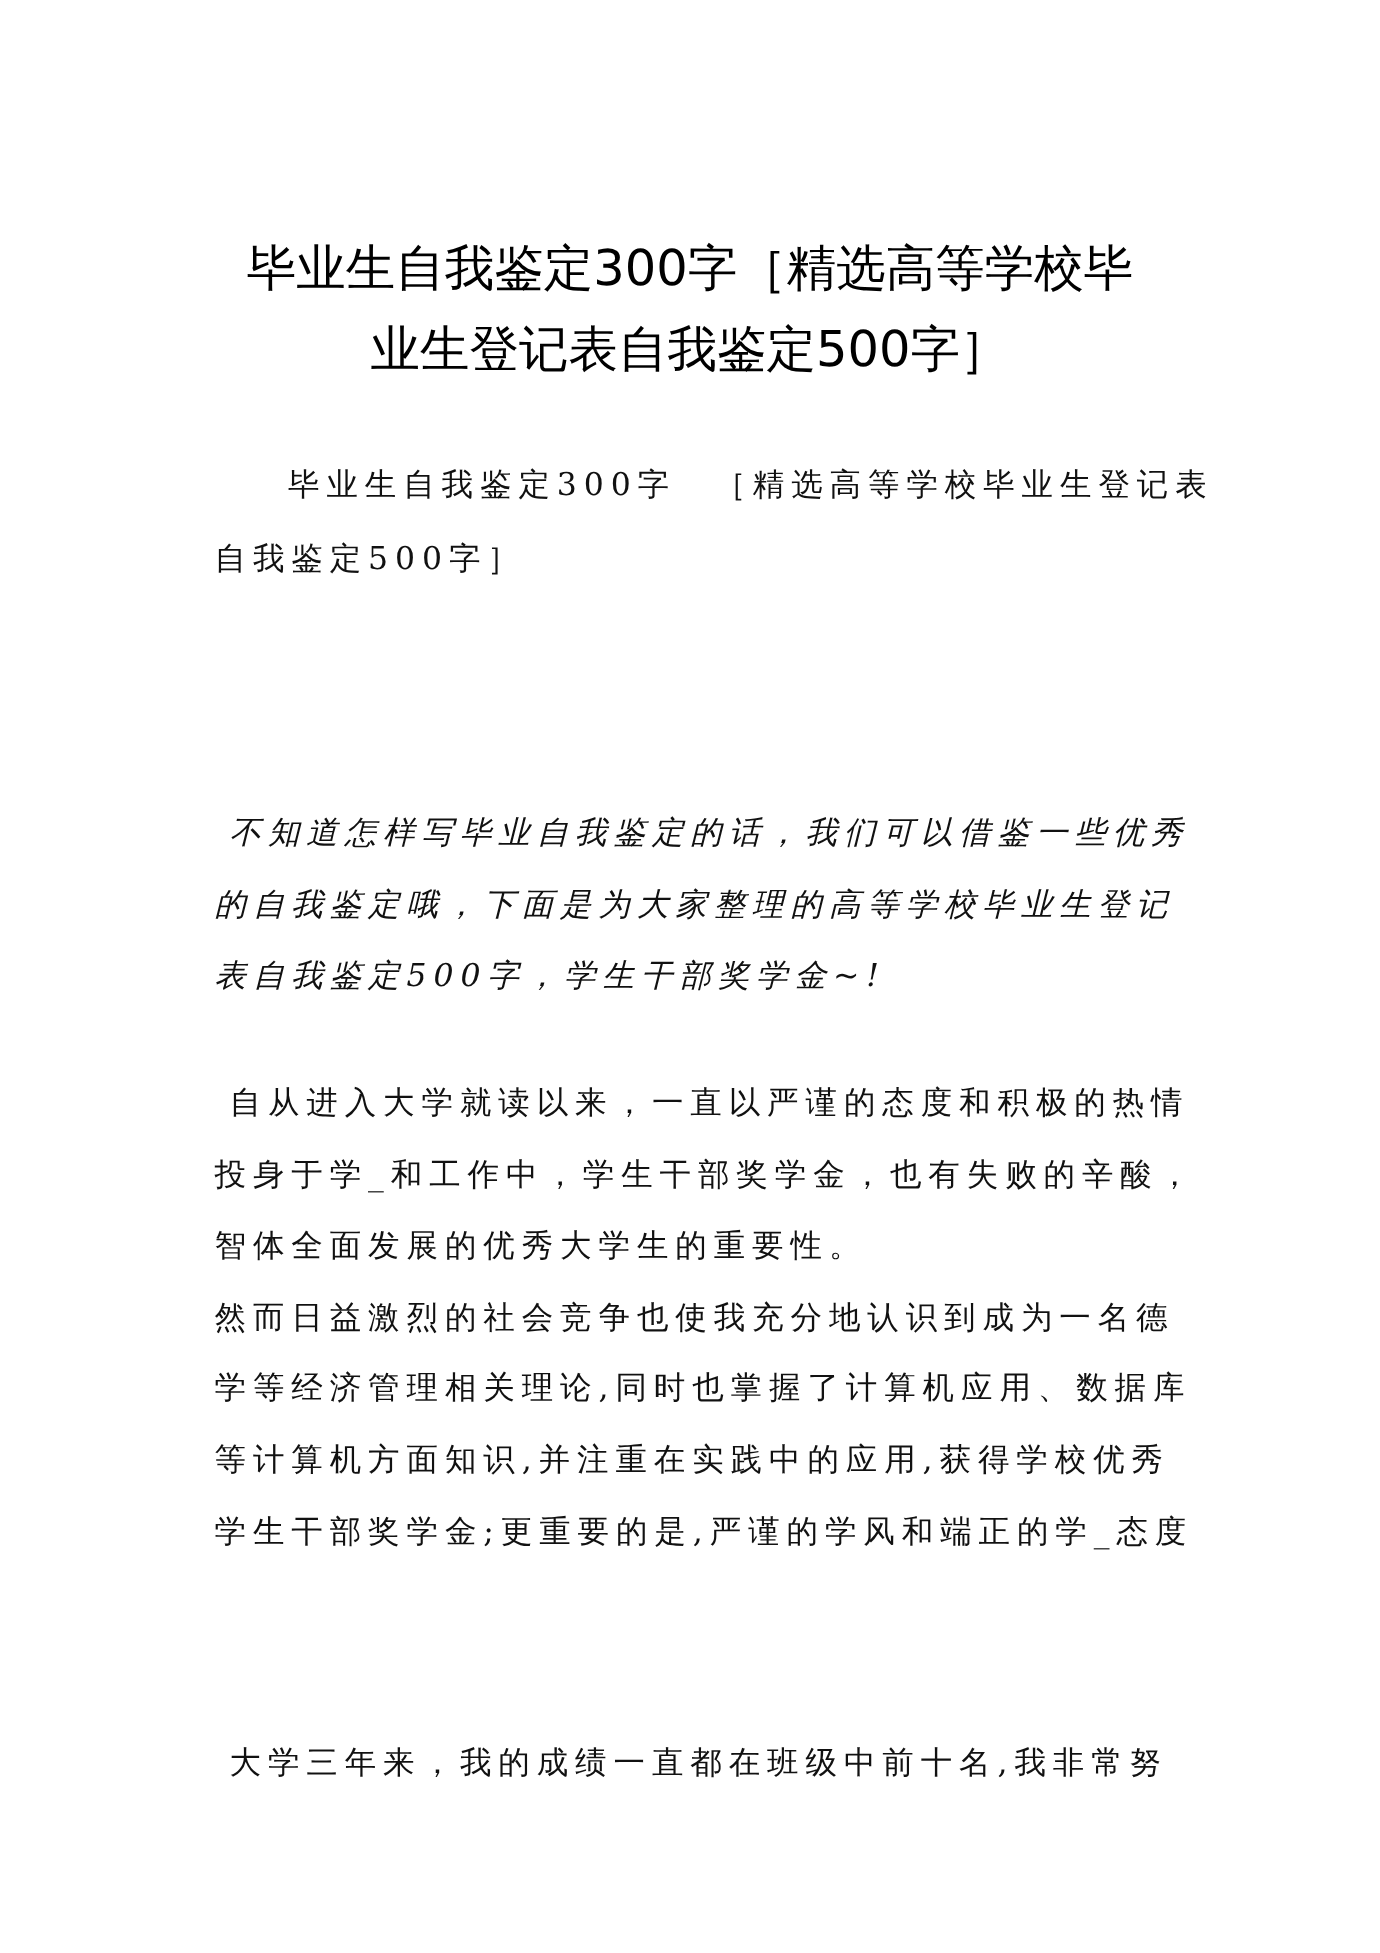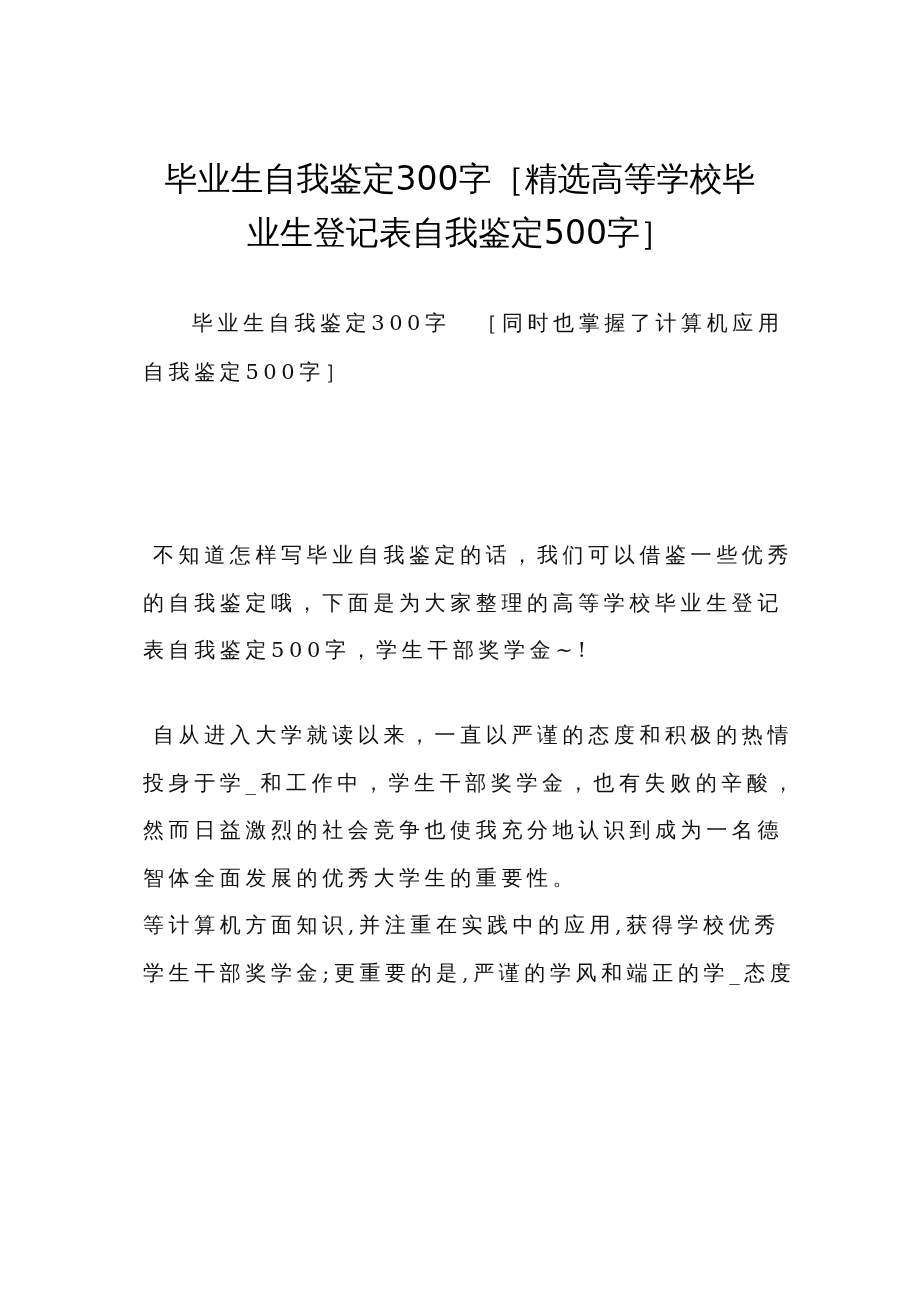--- a/index.html
+++ b/index.html
@@ -51,50 +51,54 @@
     color: #111111;
   }
   .line {
     display: block;
     white-space: nowrap;
     height: 47.6px;
     line-height: 47.6px;
   }
   .subtitle { top: 287px; }
   .subtitle .line { height: 49px; line-height: 49px; }
-  .para1 { top: 520px; }
+  .para1 { top: 520px; font-style: italic; }
   .para2 { top: 700px; }
   .para3 { top: 1140px; }
   .ind-large { padding-left: 49px; }
   .ind-small { padding-left: 10px; }
 </style>
 </head>
 <body>
 
 <div class="page">
 
   <h1 class="title">
     <span class="tline">毕业生自我鉴定300字［精选高等学校毕</span>
     <span class="tline">业生登记表自我鉴定500字］</span>
   </h1>
 
   <div class="body-text subtitle">
-    <span class="line ind-large">毕业生自我鉴定300字　［同时也掌握了计算机应用</span>
+    <span class="line ind-large">毕业生自我鉴定300字　［精选高等学校毕业生登记表</span>
     <span class="line">自我鉴定500字］</span>
   </div>
 
   <div class="body-text para1">
     <span class="line ind-small">不知道怎样写毕业自我鉴定的话，我们可以借鉴一些优秀</span>
     <span class="line">的自我鉴定哦，下面是为大家整理的高等学校毕业生登记</span>
     <span class="line">表自我鉴定500字，学生干部奖学金~!</span>
   </div>
 
   <div class="body-text para2">
     <span class="line ind-small">自从进入大学就读以来，一直以严谨的态度和积极的热情</span>
     <span class="line">投身于学_和工作中，学生干部奖学金，也有失败的辛酸，</span>
+    <span class="line">智体全面发展的优秀大学生的重要性。</span>
     <span class="line">然而日益激烈的社会竞争也使我充分地认识到成为一名德</span>
-    <span class="line">智体全面发展的优秀大学生的重要性。</span>
+    <span class="line">学等经济管理相关理论,同时也掌握了计算机应用、数据库</span>
     <span class="line">等计算机方面知识,并注重在实践中的应用,获得学校优秀</span>
     <span class="line">学生干部奖学金;更重要的是,严谨的学风和端正的学_态度</span>
   </div>
 
+  <div class="body-text para3">
+    <span class="line ind-small">大学三年来，我的成绩一直都在班级中前十名,我非常努</span>
+  </div>
 
 </div>
 
 </body></html>

